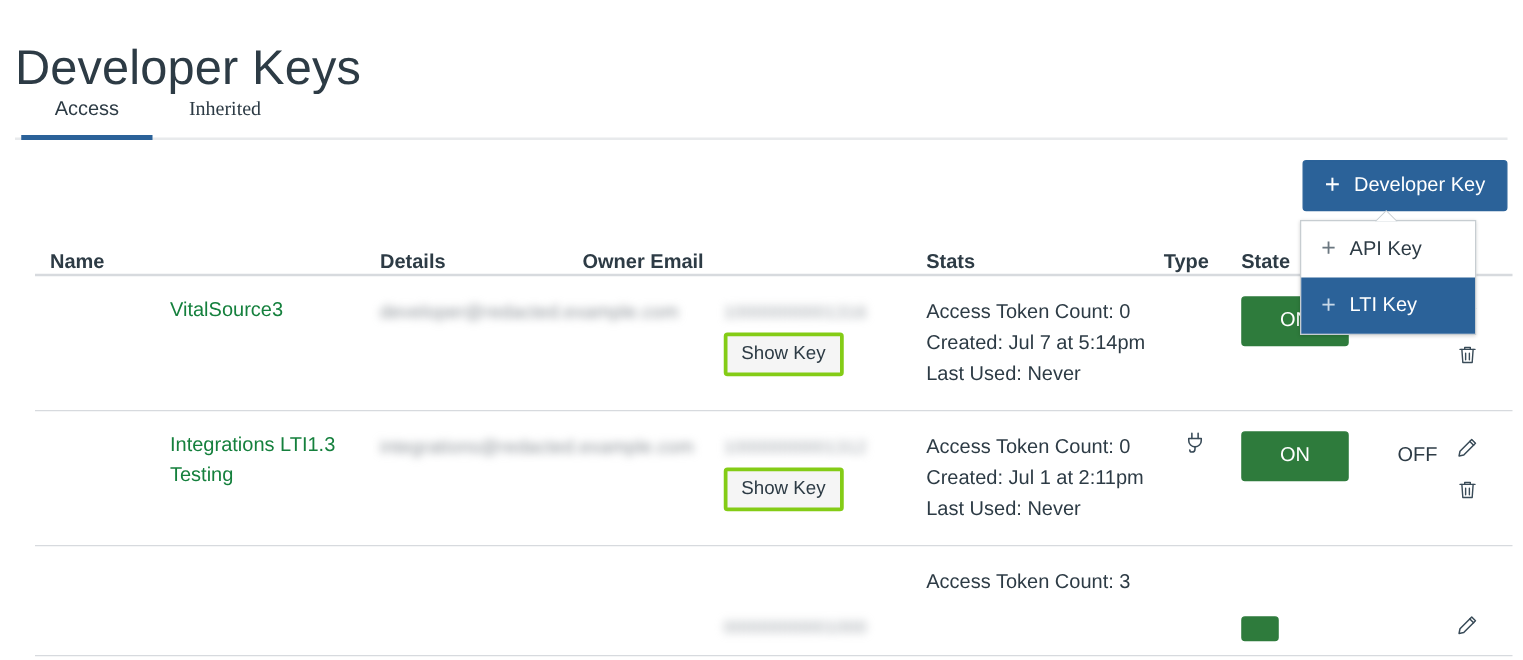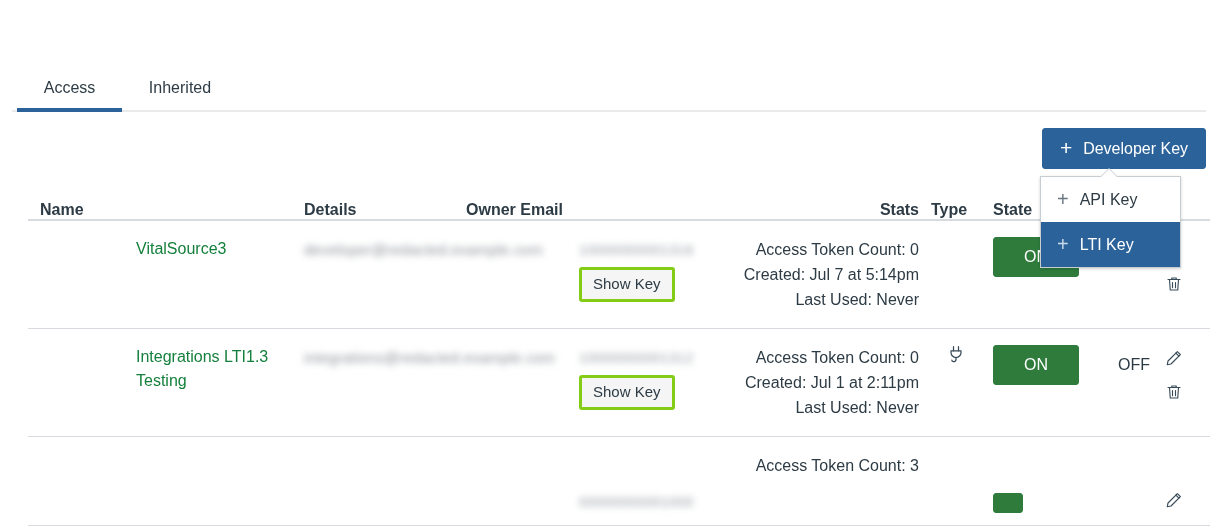--- a/index.html
+++ b/index.html
@@ -60,21 +60,21 @@
   .tab.active { color: #2d3b45; }
   .tab.active::after {
     content: "";
     position: absolute;
     left: 0; bottom: 0;
     width: 100%;
     height: 4px;
     background: #2b6299;
   }
   .tab-0 { left: 5px; width: 105px; text-align: center; }
-  .tab-1 { left: 118px; width: 100px; text-align: center; }
+  .tab-1 { left: 118px; width: 100px; text-align: center; font-family: Liberation Serif, serif; }
 
   
   .add-key-btn {
     position: absolute;
     right: 12px;
     top: 128px;
     height: 41px;
     min-width: 164px;
     background: #2b6299;
     border: 1px solid #2b6299;
@@ -158,21 +158,21 @@
     height: 36px;
     border-bottom: 2px solid #d7dade;
     font-size: 16px;
     font-weight: bold;
     color: #2d3b45;
   }
   .th, .td { padding: 0 6px; }
   .col-name   { width: 270px; padding-left: 12px; }
   .col-email  { width: 275px; }
   .col-details{ width: 162px; }
-  .col-stats  { width: 190px; text-align: right; }
+  .col-stats  { width: 190px; }
   .col-type   { width: 62px; }
   .col-state  { width: 128px; }
   .col-actions{ width: 95px; }
 
   .thead .col-name { padding-left: 12px; }
 
   .trow {
     display: flex;
     align-items: flex-start;
     border-bottom: 1px solid #d7dade;
@@ -274,20 +274,21 @@
   .icon-btn svg { display: block; }
 
   
   .trow.partial { min-height: 70px; }
 </style>
 </head>
 <body>
 
 <div id="page">
 
+  <h1 class="page-title">Developer Keys</h1>
 
   <div class="tabs">
     <div class="tabs-rule"></div>
     <div class="tab tab-0 active">Access</div>
     <div class="tab tab-1">Inherited</div>
   </div>
 
   <div class="add-key-btn">
     <span class="plus-glyph">+</span>
     <span>Developer Key</span>

